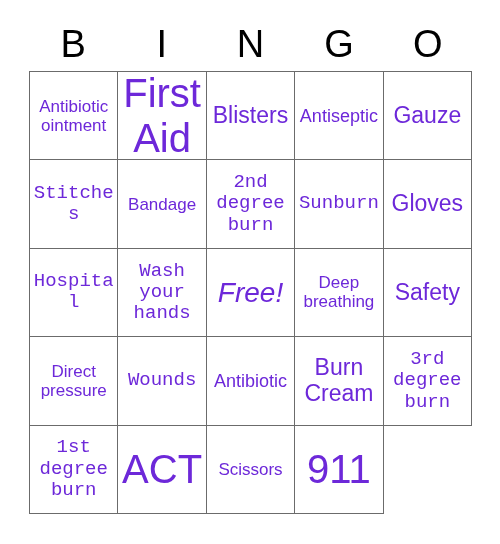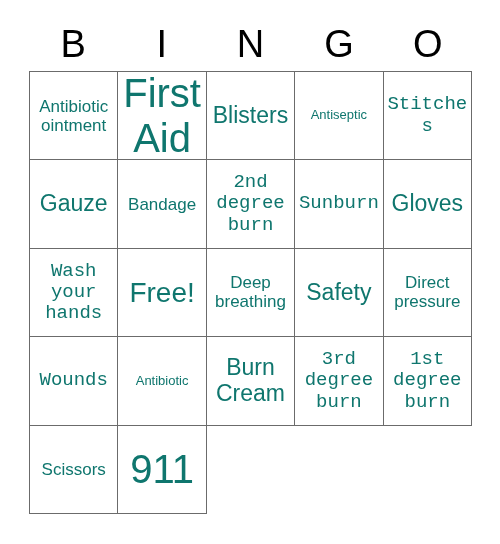--- a/index.html
+++ b/index.html
@@ -62,29 +62,29 @@
     text-align: center;
     padding: 2px 3px;
     background: #ffffff;
     overflow: hidden;
   }
   .cell-text {
     display: block;
     width: 100%;
     text-align: center;
     line-height: 1.12;
-    color: #0f766e;
+    color: #6d28d9;
     word-wrap: break-word;
   }
   
-  .fs-xs  { font-size: 13px; text-align: center; }
+  .fs-xs  { font-size: 18px; text-align: center; }
   .fs-sm  { font-size: 17px; }
   .fs-md  { font-size: 19px; font-family: Liberation Mono, monospace; }
   .fs-lg  { font-size: 23px; }
-  .fs-xl  { font-size: 28px; }
+  .fs-xl  { font-size: 28px; font-style: italic; }
   .fs-xxl { font-size: 40px; }
 </style>
 </head>
 <body>
 
 <div id="card">
 
   <div id="header-row">
     <div class="header-letter">B</div>
     <div class="header-letter">I</div>
@@ -101,39 +101,42 @@
     <div class="cell">
       <span class="cell-text fs-xxl">First Aid</span>
     </div>
     <div class="cell">
       <span class="cell-text fs-lg">Blisters</span>
     </div>
     <div class="cell">
       <span class="cell-text fs-xs">Antiseptic</span>
     </div>
     <div class="cell">
-      <span class="cell-text fs-md">Stitches</span>
+      <span class="cell-text fs-lg">Gauze</span>
     </div>
 
     <div class="cell">
-      <span class="cell-text fs-lg">Gauze</span>
+      <span class="cell-text fs-md">Stitches</span>
     </div>
     <div class="cell">
       <span class="cell-text fs-sm">Bandage</span>
     </div>
     <div class="cell">
       <span class="cell-text fs-md">2nd degree burn</span>
     </div>
     <div class="cell">
       <span class="cell-text fs-md">Sunburn</span>
     </div>
     <div class="cell">
       <span class="cell-text fs-lg">Gloves</span>
     </div>
 
+    <div class="cell">
+      <span class="cell-text fs-md">Hospital</span>
+    </div>
     <div class="cell">
       <span class="cell-text fs-md">Wash your hands</span>
     </div>
     <div class="cell">
       <span class="cell-text fs-xl">Free!</span>
     </div>
     <div class="cell">
       <span class="cell-text fs-sm">Deep breathing</span>
     </div>
     <div class="cell">
@@ -153,20 +156,23 @@
       <span class="cell-text fs-lg">Burn Cream</span>
     </div>
 
     <div class="cell">
       <span class="cell-text fs-md">3rd degree burn</span>
     </div>
     <div class="cell">
       <span class="cell-text fs-md">1st degree burn</span>
     </div>
     <div class="cell">
+      <span class="cell-text fs-xxl">ACT</span>
+    </div>
+    <div class="cell">
       <span class="cell-text fs-sm">Scissors</span>
     </div>
     <div class="cell">
       <span class="cell-text fs-xxl">911</span>
     </div>
 
   </div>
 </div>
 
 </body></html>

